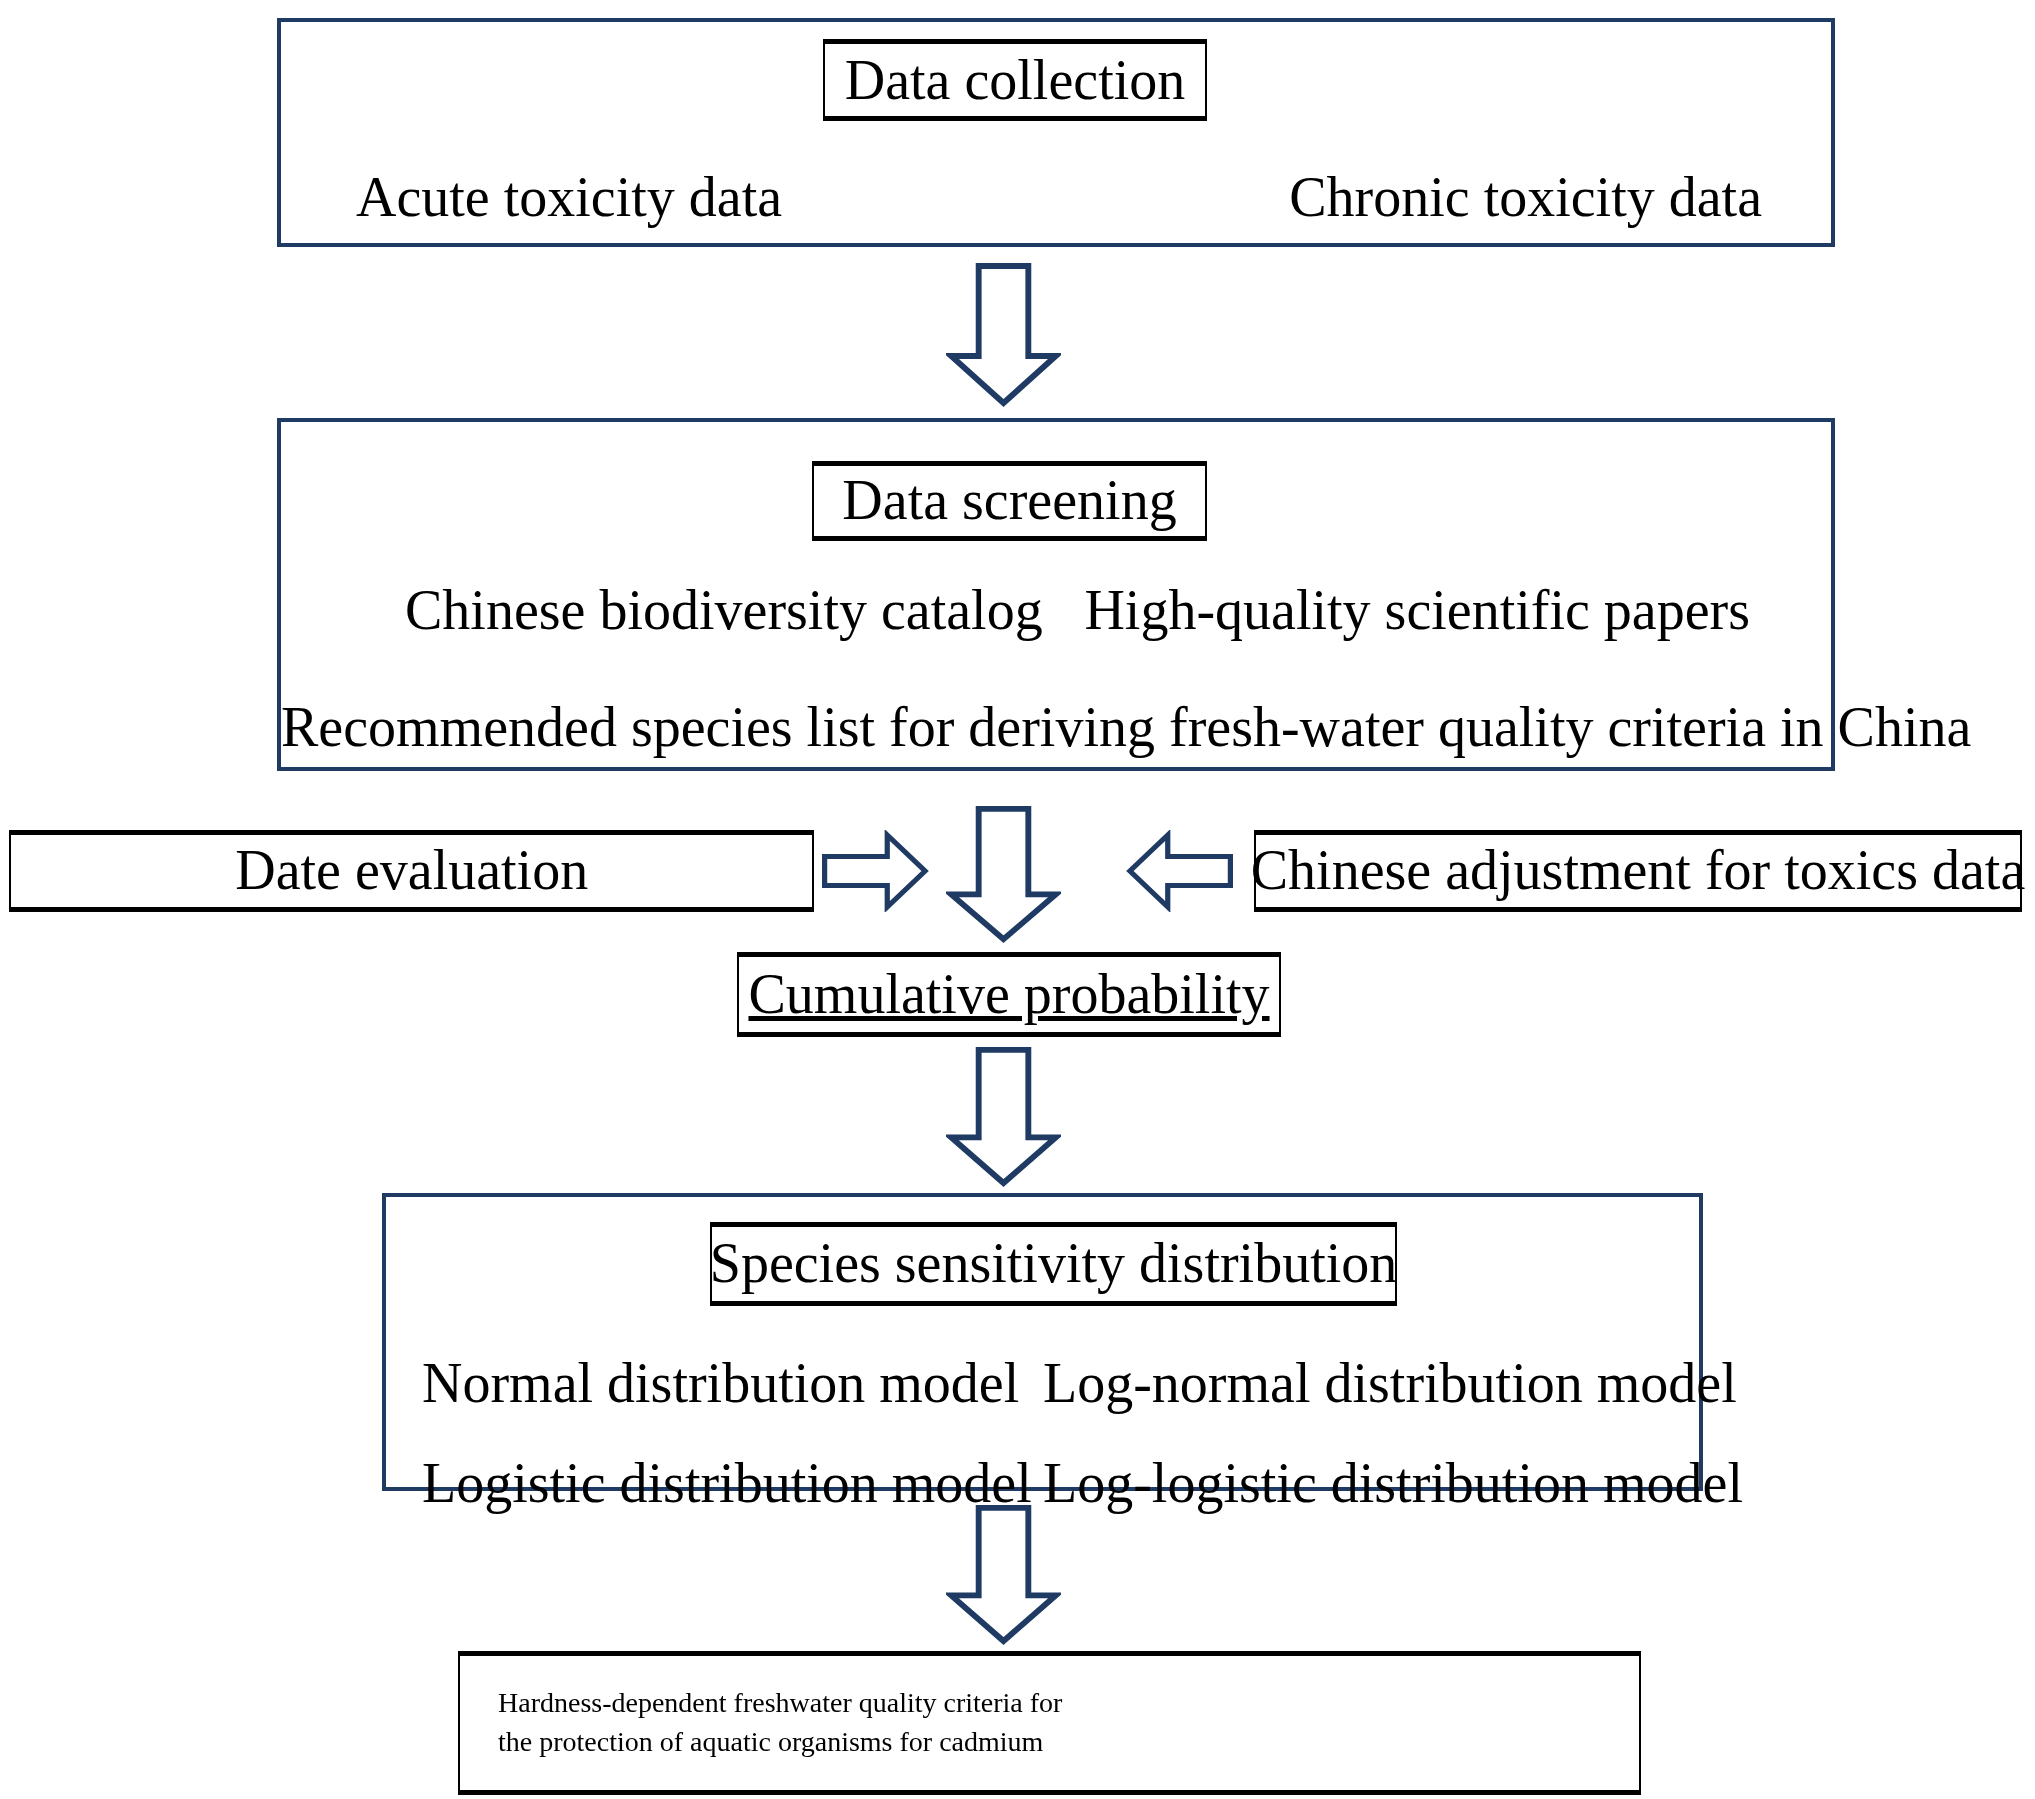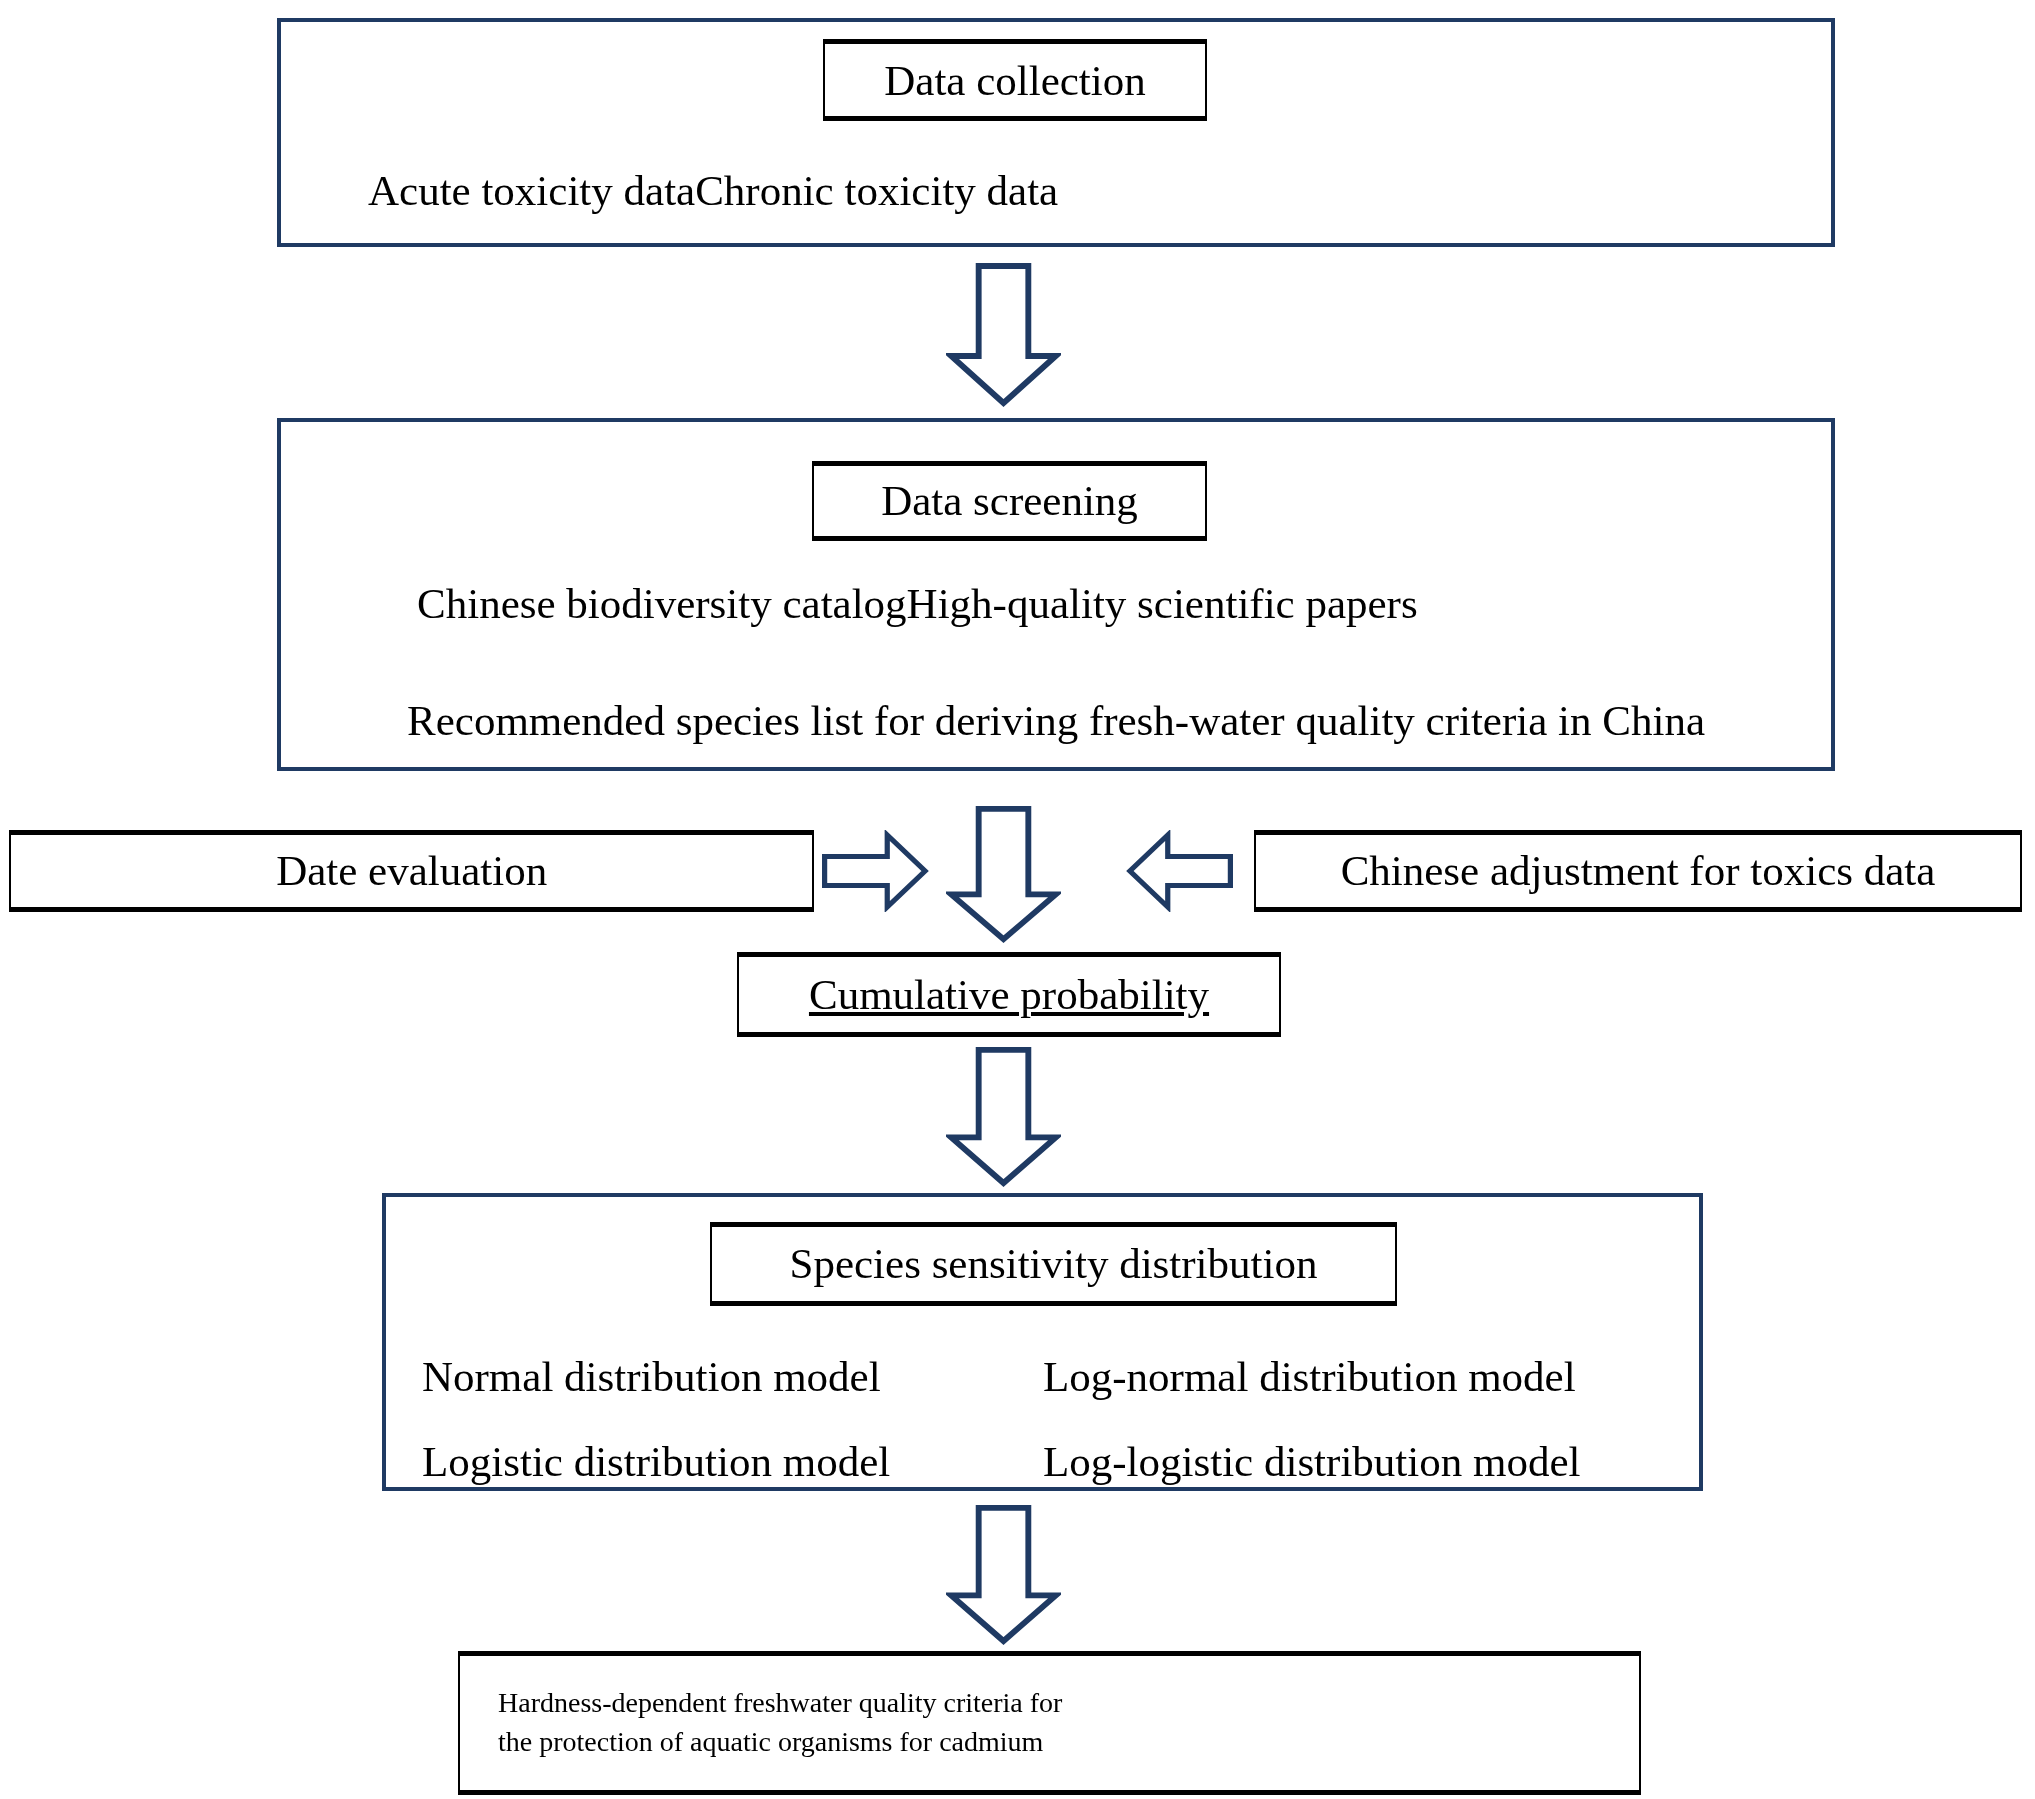--- a/index.html
+++ b/index.html
@@ -28,30 +28,31 @@
     border: 2.6px solid #000000;
     border-top-width: 5.2px;
     border-bottom-width: 5.2px;
     background: #ffffff;
     display: flex;
     align-items: center;
     justify-content: center;
     text-align: center;
   }
   .label {
-    font-size: 43px;
+    font-size: 56px;
     line-height: 1.1;
     white-space: nowrap;
     color: #000000;
   }
   .itemsrow {
     position: absolute;
-    left: 12px;
+    left: 0;
     right: 0;
     display: flex;
+    justify-content: space-between;
   }
   .centerline {
     position: absolute;
     left: 0;
     right: 0;
     text-align: center;
   }
   .arrow {
     position: absolute;
   }

